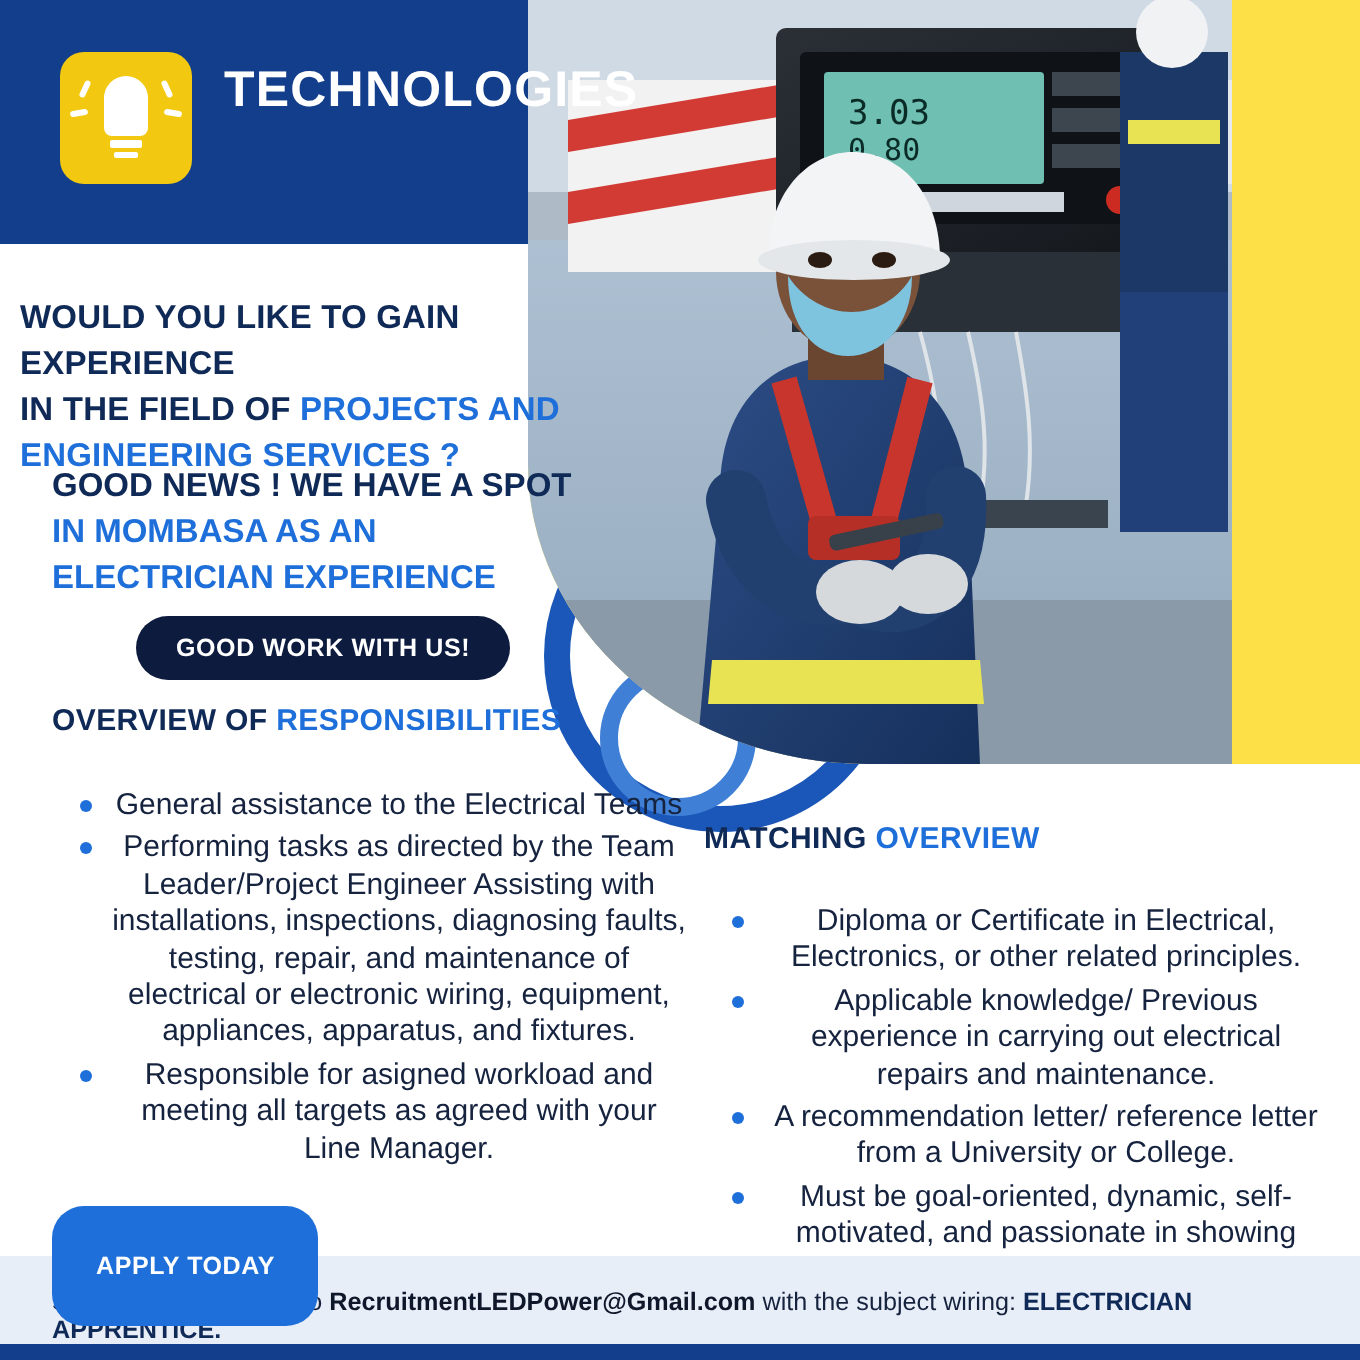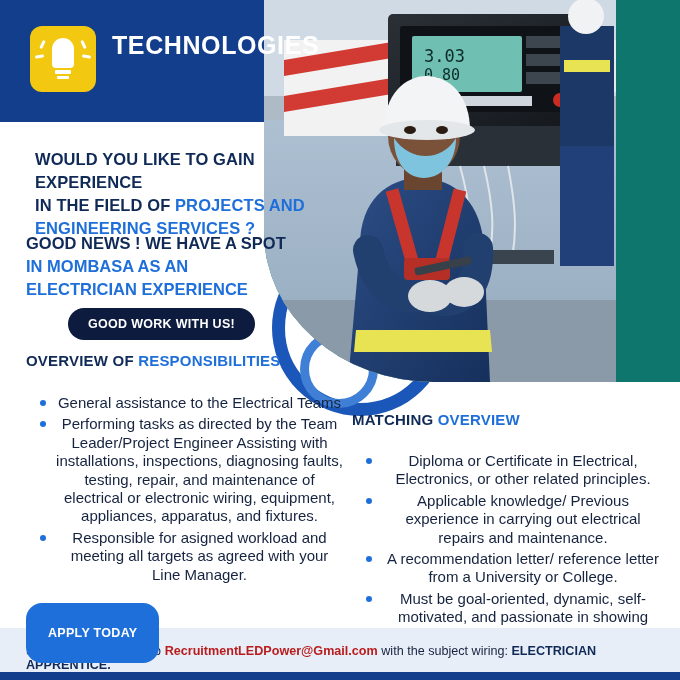--- a/index.html
+++ b/index.html
@@ -120,21 +120,21 @@
   
   .photo {
     position: absolute;
     top: 0;
     right: 0;
     width: 416px;
     height: 382px;
     overflow: hidden;
     z-index: 5;
     border-bottom-left-radius: 170px 150px;
-    background: #0f766e;
+    background: #fde047;
   }
   .photo svg { display: block; }
 
   
   .ring {
     position: absolute;
     border: 13px solid #1b57b8;
     border-radius: 50%;
     z-index: 1;
   }
@@ -147,21 +147,21 @@
     width: 60px; height: 60px;
     top: 330px; left: 300px;
     border-width: 9px;
     border-color: #3f7fd6;
   }
 
   
   .headline {
     position: absolute;
     top: 148px;
-    left: 35px;
+    left: 10px;
     width: 330px;
     z-index: 7;
     font-weight: bold;
     font-size: 16.5px;
     line-height: 23px;
     color: #102a57;
     letter-spacing: 0.1px;
   }
   .hl-accent { color: #1e6fd9; }
 
@@ -270,21 +270,21 @@
     background: #e8eef8;
     z-index: 7;
   }
   .footer-line {
     position: absolute;
     top: 16px;
     left: 26px;
     font-size: 12.6px;
     color: #16233f;
   }
-  .footer-line .mail { color: #b91c1c; font-weight: bold; }
+  .footer-line .mail { color: #0f172a; font-weight: bold; }
   .footer-line .role { color: #102a57; font-weight: bold; }
   .footer-stripe {
     position: absolute;
     bottom: 0;
     left: 0;
     width: 680px;
     height: 8px;
     background: #123e8c;
     z-index: 9;
   }

